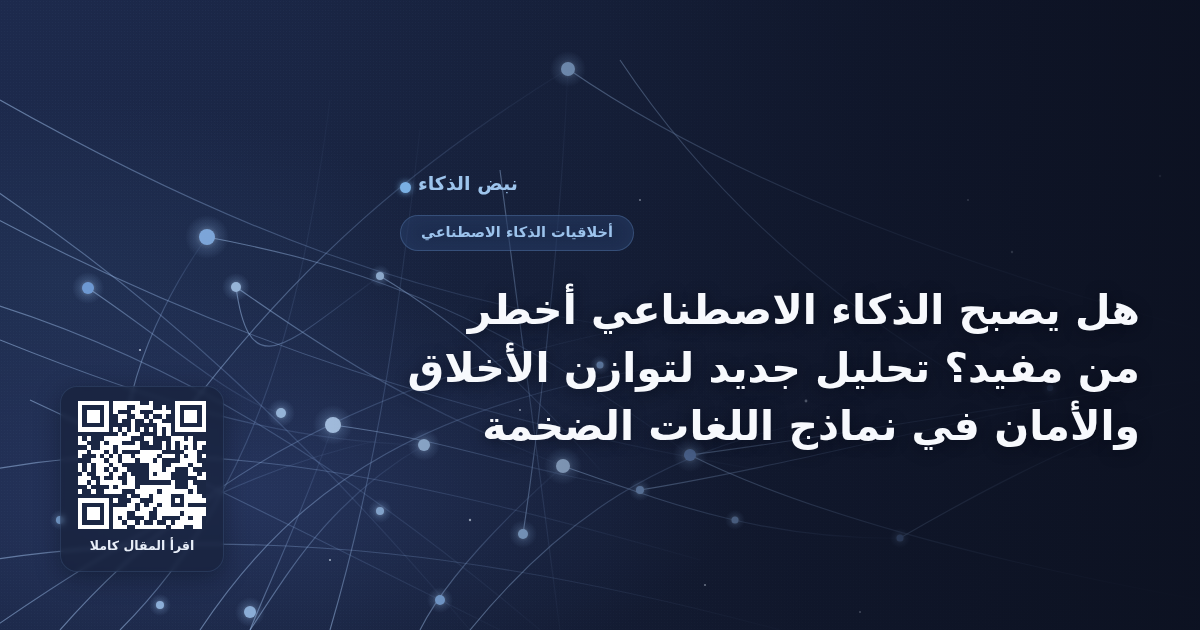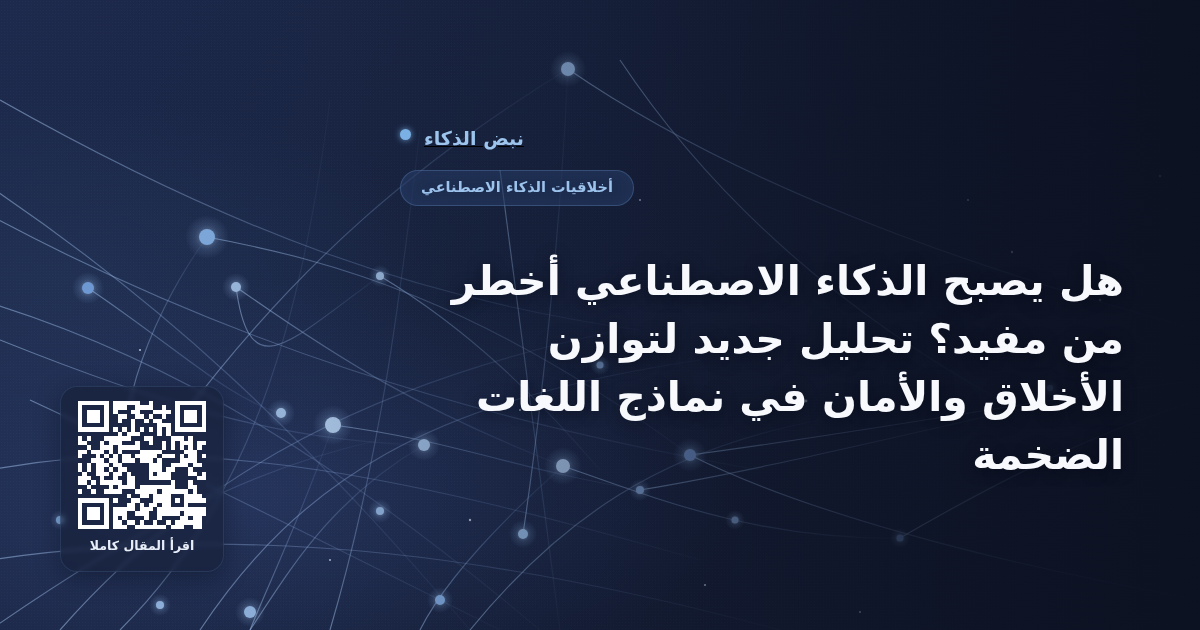--- a/index.html
+++ b/index.html
@@ -53,24 +53,23 @@
     box-sizing: border-box;
     display: flex;
     flex-direction: column;
     align-items: flex-end;
     justify-content: center;
   }
 
   .brand {
     display: flex;
     flex-direction: row-reverse;
-    align-items: flex-start;
-    gap: 13px;
+    align-items: flex-end;
+    gap: 7px;
     margin-bottom: 22px;
-    text-decoration: underline;
   }
   .brand-name {
     font-size: 19px;
     font-weight: 700;
     color: #9dc4ec;
     letter-spacing: .2px;
     line-height: 1;
     white-space: nowrap;
   }
   .brand-mark {
@@ -91,21 +90,21 @@
     color: #9cc3ec;
     font-size: 14.5px;
     font-weight: 700;
     line-height: 1;
     white-space: nowrap;
     margin-bottom: 30px;
     box-shadow: inset 0 0 22px rgba(90,130,195,0.10);
   }
 
   .headline {
-    margin: 16px;
+    margin: 0;
     text-align: right;
     color: #f7f9fd;
     font-size: 41px;
     font-weight: 700;
     line-height: 1.42;
     letter-spacing: 0;
     max-width: 760px;
     text-shadow: 0 2px 14px rgba(5,9,20,0.55);
   }
 

